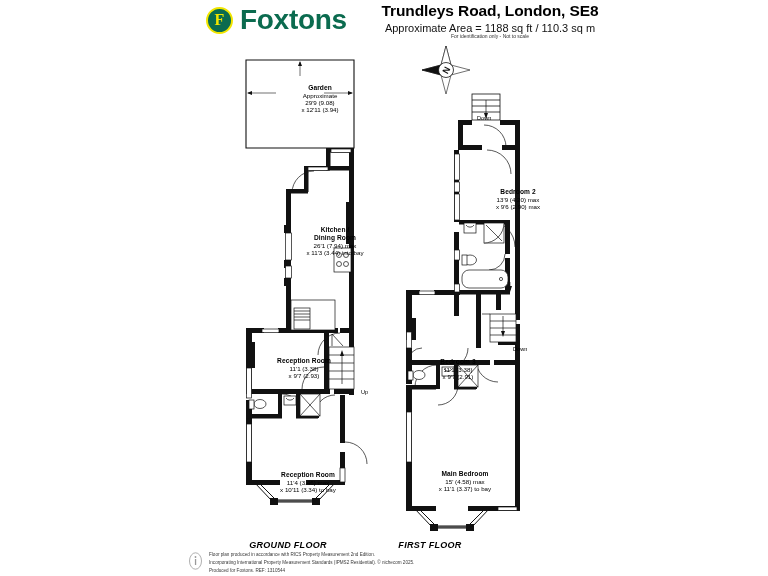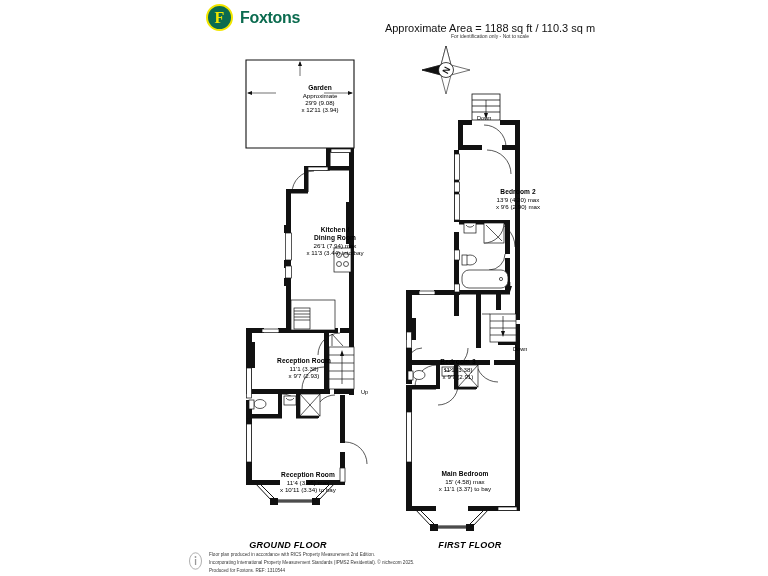--- a/index.html
+++ b/index.html
@@ -33,21 +33,21 @@
   }
   #brand .logo-mark .f {
     color: #f2e600;
     font-weight: bold;
     font-size: 16px;
     line-height: 1;
     font-family: "Liberation Serif", serif;
   }
   #brand .wordmark {
     color: #0b6b4f;
-    font-size: 16px;
+    font-size: 28px;
     font-weight: bold;
     letter-spacing: -0.3px;
   }
 
   #title {
     position: absolute;
     left: 380px; top: 2px;
     width: 220px;
     text-align: center;
     font-size: 15.5px;
@@ -144,20 +144,21 @@
 
 <div id="page">
 
   <div id="brand">
     <div class="logo-mark">
       <span class="f">F</span>
     </div>
     <div class="wordmark">Foxtons</div>
   </div>
 
+  <div id="title">Trundleys Road, London, SE8</div>
   <div id="area-line">Approximate Area = 1188 sq ft / 110.3 sq m</div>
   <div id="notscale">For identification only - Not to scale</div>
 
   <div id="compass">
     <svg width="52" height="52" viewBox="0 0 52 52">
       <g stroke="#111" stroke-width="0.6" fill="#ffffff">
         <path d="M26 2 L31 21 L50 26 L31 31 L26 50 L21 31 L2 26 L21 21 Z"></path>
       </g>
       <path d="M26 2 L31 21 L21 21 Z" fill="#ffffff" stroke="#111" stroke-width="0.6"></path>
       <path d="M2 26 L21 21 L21 31 Z" fill="#111" stroke="#111" stroke-width="0.6"></path>
@@ -530,21 +531,21 @@
   <div class="rlabel" style="left:413px; top:470px; width:104px;">
     <div class="nm">Main Bedroom</div>
     <div class="dim">15' (4.58) max</div>
     <div class="dim">x 11'1 (3.37) to bay</div>
   </div>
 
   <div class="minilab" style="left:477px; top:115px;">Down</div>
   <div class="minilab" style="left:513px; top:346px;">Down</div>
 
   <div class="floorcap" style="left:238px; top:540px; width:100px;">GROUND FLOOR</div>
-  <div class="floorcap" style="left:420px; top:540px; width:100px;">FIRST FLOOR</div>
+  <div class="floorcap" style="left:380px; top:540px; width:100px;">FIRST FLOOR</div>
 
   <div id="footer">
     <div class="fi">
       <svg width="15" height="18" viewBox="0 0 15 18">
         <ellipse cx="7.5" cy="9" rx="6" ry="8.2" fill="none" stroke="#9a9a9a" stroke-width="0.8"></ellipse>
         <circle cx="7.5" cy="5" r="0.9" fill="#9a9a9a"></circle>
         <rect x="6.9" y="7" width="1.3" height="6" fill="#9a9a9a"></rect>
       </svg>
     </div>
     <div class="ftext">

